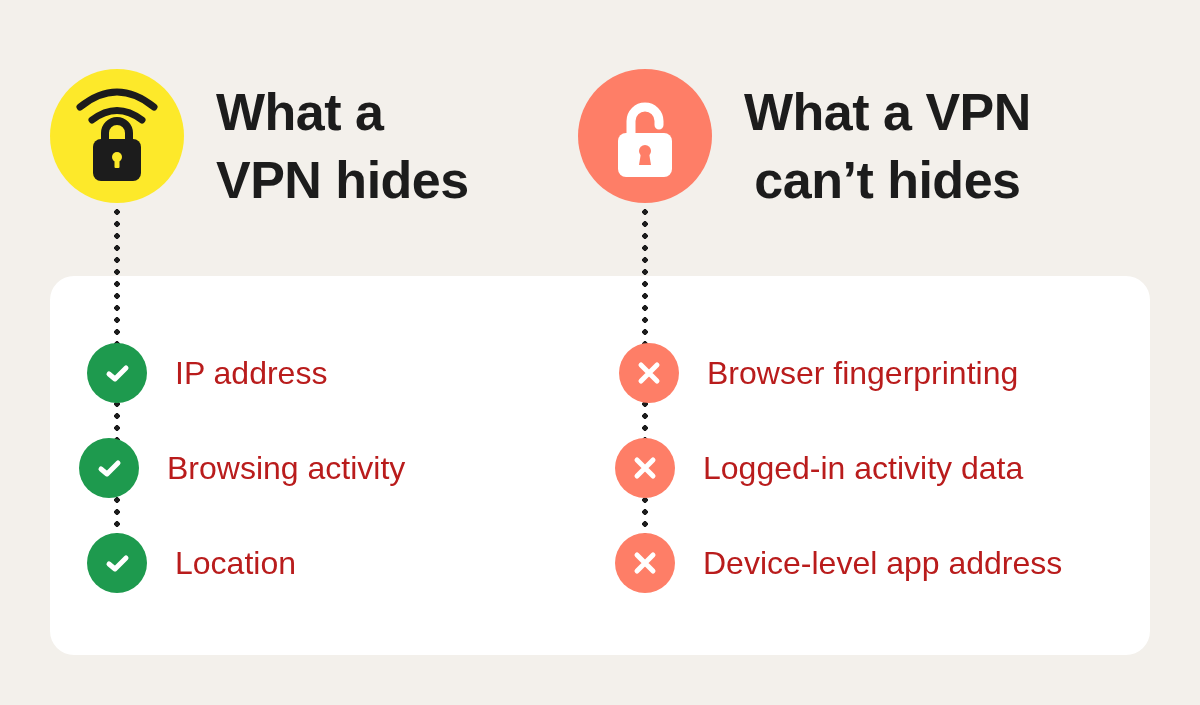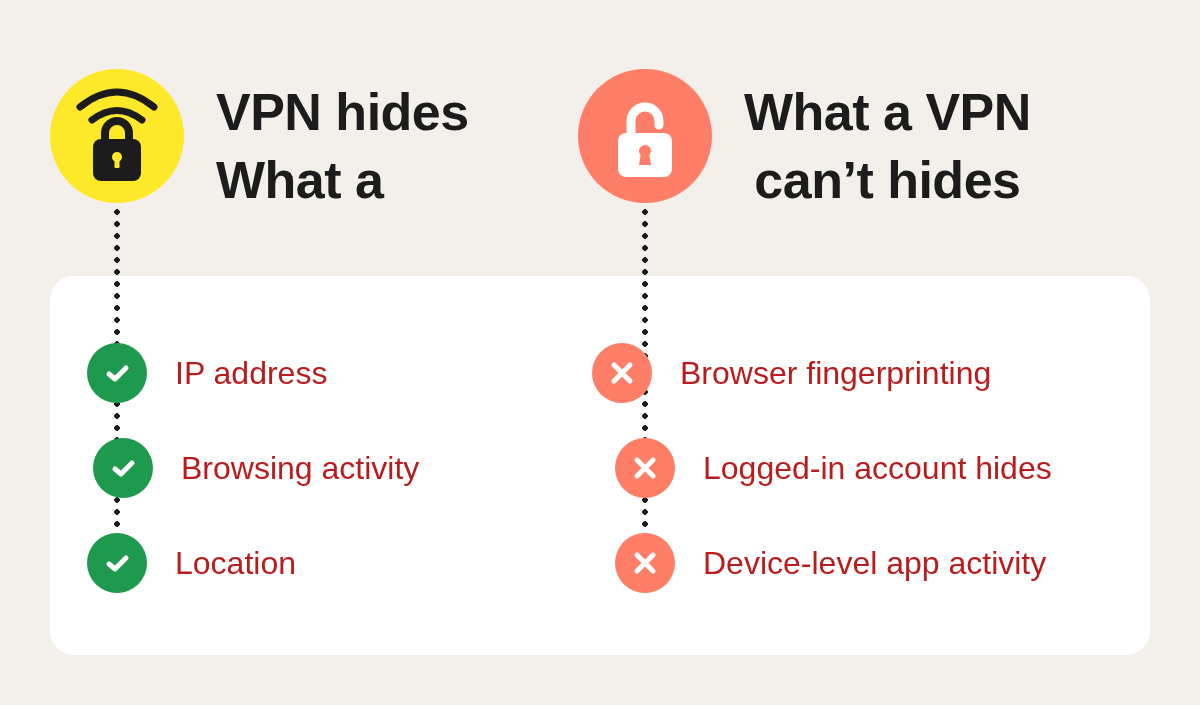--- a/index.html
+++ b/index.html
@@ -33,22 +33,22 @@
   <svg width="134" height="134" viewBox="0 0 134 134">
     <path d="M30 38 Q67 8 104 38" stroke="#1c1c1c" stroke-width="7" fill="none" stroke-linecap="round"></path>
     <path d="M42 51 Q67 32 92 51" stroke="#1c1c1c" stroke-width="7" fill="none" stroke-linecap="round"></path>
     <path d="M55 72 V64 a12 12 0 0 1 24 0 V72" stroke="#1c1c1c" stroke-width="8" fill="none"></path>
     <rect x="43" y="70" width="48" height="42" rx="8" fill="#1c1c1c"></rect>
     <circle cx="67" cy="88" r="5" fill="#fde92a"></circle>
     <rect x="64.5" y="88" width="5" height="11" rx="1" fill="#fde92a"></rect>
   </svg>
 </div>
 <div class="title t1">
+  <div>What a</div>
   <div>VPN hides</div>
-  <div>What a</div>
 </div>
 
 <div class="circle big coral">
   <svg width="134" height="134" viewBox="0 0 134 134">
     <path d="M53 66 V52 a14 14 0 0 1 28 0 V56" stroke="#ffffff" stroke-width="9" fill="none" stroke-linecap="round"></path>
     <rect x="40" y="64" width="54" height="44" rx="8" fill="#ffffff"></rect>
     <circle cx="67" cy="82" r="6" fill="#fe7e67"></circle>
     <path d="M63 84 L61 96 H73 L71 84 Z" fill="#fe7e67"></path>
   </svg>
 </div>
@@ -58,53 +58,53 @@
 </div>
 
 <div class="item" style="left:87px; top:343px;">
   <div class="badge ok">
     <svg width="60" height="60" viewBox="0 0 60 60">
         <path d="M22 31 L28 36 L39 25" stroke="#fff" stroke-width="5" fill="none" stroke-linecap="round" stroke-linejoin="round"></path>
       </svg>
   </div>
   <span class="label">IP address</span>
 </div>
-<div class="item" style="left:93px; top:438px;">
+<div class="item" style="left:79px; top:438px;">
   <div class="badge ok">
     <svg width="60" height="60" viewBox="0 0 60 60">
         <path d="M22 31 L28 36 L39 25" stroke="#fff" stroke-width="5" fill="none" stroke-linecap="round" stroke-linejoin="round"></path>
       </svg>
   </div>
   <span class="label">Browsing activity</span>
 </div>
 <div class="item" style="left:87px; top:533px;">
   <div class="badge ok">
     <svg width="60" height="60" viewBox="0 0 60 60">
         <path d="M22 31 L28 36 L39 25" stroke="#fff" stroke-width="5" fill="none" stroke-linecap="round" stroke-linejoin="round"></path>
       </svg>
   </div>
   <span class="label">Location</span>
 </div>
 
-<div class="item" style="left:592px; top:343px;">
+<div class="item" style="left:619px; top:343px;">
   <div class="badge no">
     <svg width="60" height="60" viewBox="0 0 60 60">
         <path d="M22 22 L38 38 M38 22 L22 38" stroke="#fff" stroke-width="5" stroke-linecap="round"></path>
       </svg>
   </div>
   <span class="label">Browser fingerprinting</span>
 </div>
 <div class="item" style="left:615px; top:438px;">
   <div class="badge no">
     <svg width="60" height="60" viewBox="0 0 60 60">
         <path d="M22 22 L38 38 M38 22 L22 38" stroke="#fff" stroke-width="5" stroke-linecap="round"></path>
       </svg>
   </div>
-  <span class="label">Logged-in account hides</span>
+  <span class="label">Logged-in activity data</span>
 </div>
 <div class="item" style="left:615px; top:533px;">
   <div class="badge no">
     <svg width="60" height="60" viewBox="0 0 60 60">
         <path d="M22 22 L38 38 M38 22 L22 38" stroke="#fff" stroke-width="5" stroke-linecap="round"></path>
       </svg>
   </div>
-  <span class="label">Device-level app activity</span>
+  <span class="label">Device-level app address</span>
 </div>
 
 </body></html>

